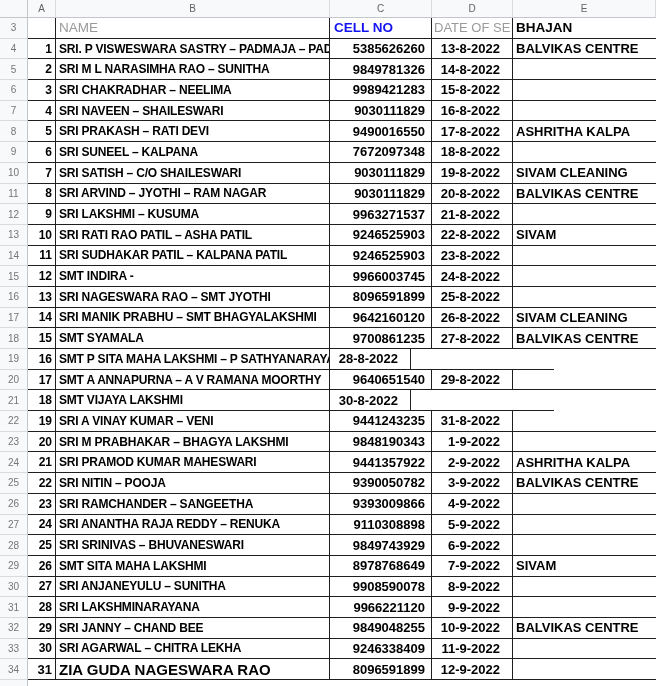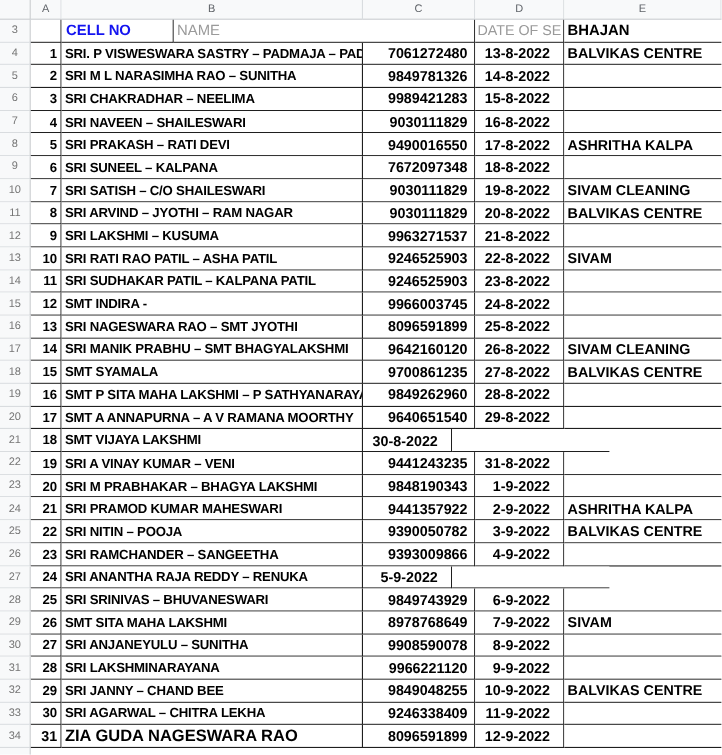--- a/index.html
+++ b/index.html
@@ -80,32 +80,32 @@
     <div class="collabel w-a">A</div>
     <div class="collabel w-b">B</div>
     <div class="collabel w-c">C</div>
     <div class="collabel w-d">D</div>
     <div class="collabel w-e">E</div>
   </div>
 
   <div class="grid-row header-row">
     <div class="gutter">3</div>
     <div class="cell a w-a"></div>
+    <div class="cell b w-b">NAME</div>
     <div class="cell c w-c">CELL NO</div>
-    <div class="cell b w-b">NAME</div>
     <div class="cell d w-d">DATE OF SE</div>
     <div class="cell e w-e">BHAJAN</div>
   </div>
 
   <div id="rows">
     <div class="grid-row">
       <div class="gutter">4</div>
       <div class="cell a w-a">1</div>
       <div class="cell b w-b">SRI. P VISWESWARA SASTRY – PADMAJA – PADM</div>
-      <div class="cell c w-c">7061272480</div>
+      <div class="cell c w-c">5385626260</div>
       <div class="cell d w-d">13-8-2022</div>
       <div class="cell e w-e">BALVIKAS CENTRE</div>
     </div>
 
     <div class="grid-row">
       <div class="gutter">5</div>
       <div class="cell a w-a">2</div>
       <div class="cell b w-b">SRI M L NARASIMHA RAO – SUNITHA</div>
       <div class="cell c w-c">9849781326</div>
       <div class="cell d w-d">14-8-2022</div>
@@ -226,21 +226,20 @@
       <div class="cell b w-b">SMT SYAMALA</div>
       <div class="cell c w-c">9700861235</div>
       <div class="cell d w-d">27-8-2022</div>
       <div class="cell e w-e">BALVIKAS CENTRE</div>
     </div>
 
     <div class="grid-row">
       <div class="gutter">19</div>
       <div class="cell a w-a">16</div>
       <div class="cell b w-b">SMT P SITA MAHA LAKSHMI – P SATHYANARAYA</div>
-      <div class="cell c w-c">9849262960</div>
       <div class="cell d w-d">28-8-2022</div>
       <div class="cell e w-e"></div>
     </div>
 
     <div class="grid-row">
       <div class="gutter">20</div>
       <div class="cell a w-a">17</div>
       <div class="cell b w-b">SMT A ANNAPURNA – A V RAMANA MOORTHY</div>
       <div class="cell c w-c">9640651540</div>
       <div class="cell d w-d">29-8-2022</div>
@@ -297,20 +296,21 @@
       <div class="cell b w-b">SRI RAMCHANDER – SANGEETHA</div>
       <div class="cell c w-c">9393009866</div>
       <div class="cell d w-d">4-9-2022</div>
       <div class="cell e w-e"></div>
     </div>
 
     <div class="grid-row">
       <div class="gutter">27</div>
       <div class="cell a w-a">24</div>
       <div class="cell b w-b">SRI ANANTHA RAJA REDDY – RENUKA</div>
+      <div class="cell c w-c">9110308898</div>
       <div class="cell d w-d">5-9-2022</div>
       <div class="cell e w-e"></div>
     </div>
 
     <div class="grid-row">
       <div class="gutter">28</div>
       <div class="cell a w-a">25</div>
       <div class="cell b w-b">SRI SRINIVAS – BHUVANESWARI</div>
       <div class="cell c w-c">9849743929</div>
       <div class="cell d w-d">6-9-2022</div>

